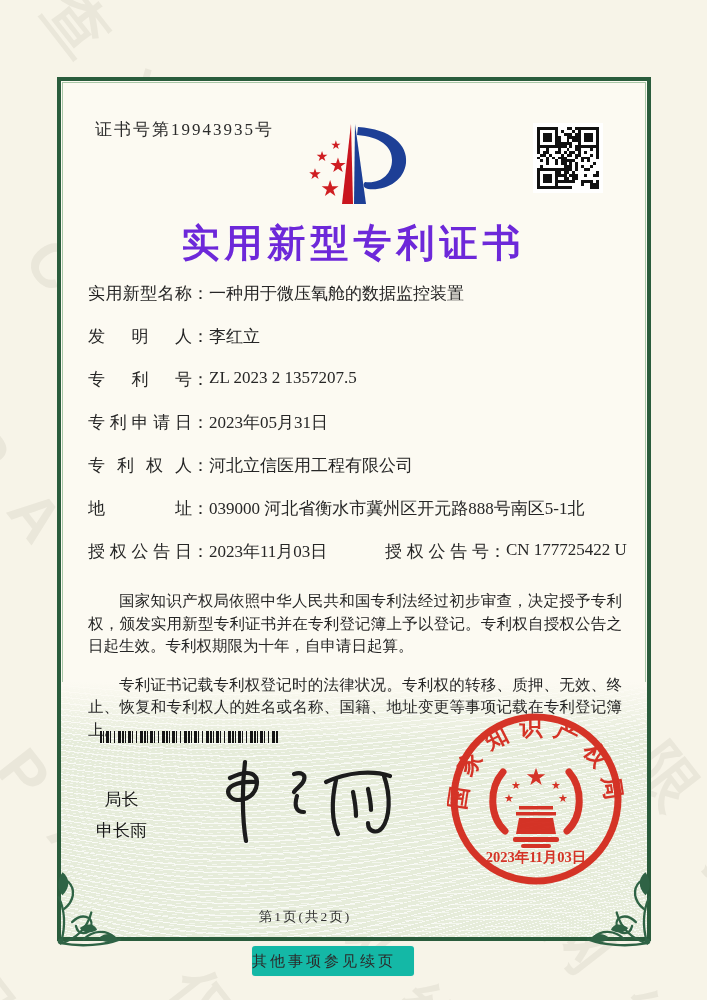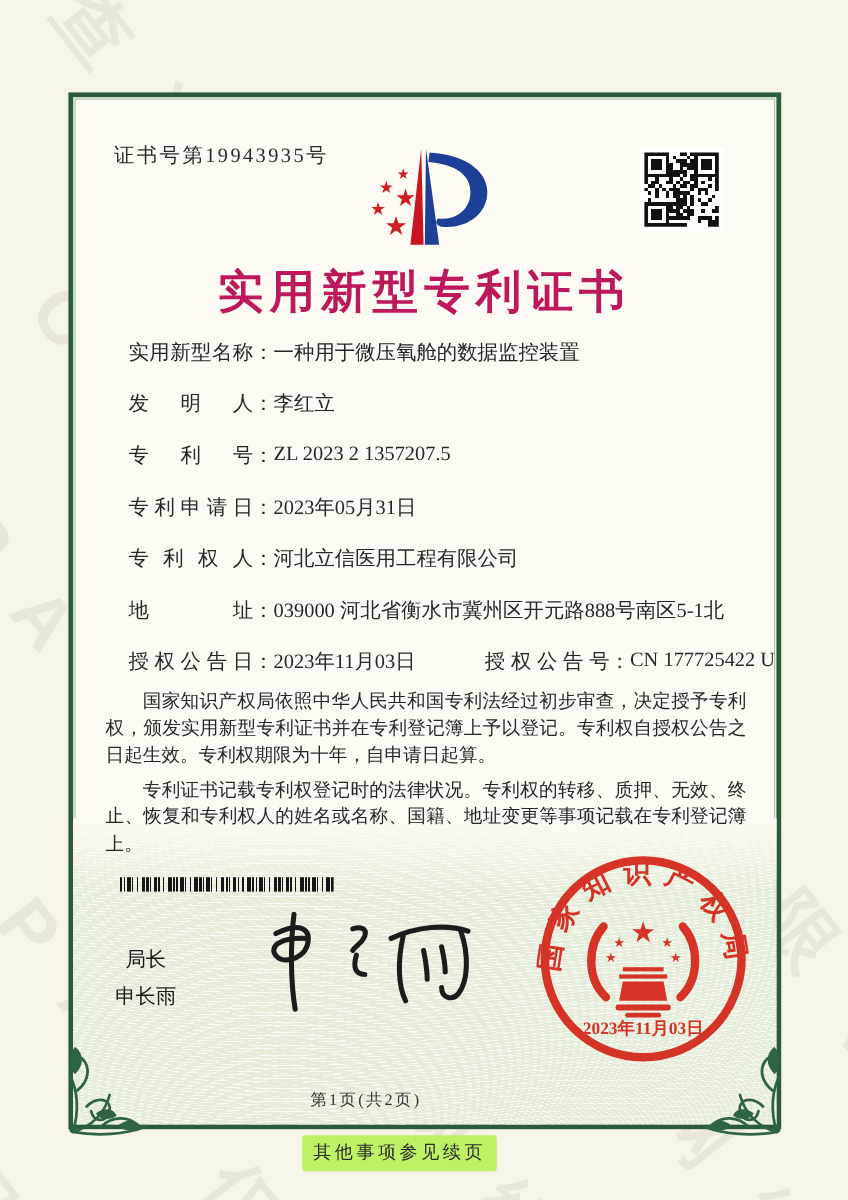--- a/index.html
+++ b/index.html
@@ -29,55 +29,55 @@
   
   .ornament{position:absolute;width:96px;height:96px;z-index:6;}
   .ornament.bl{left:-10px;bottom:-12px;}
   .ornament.br{right:-10px;bottom:-12px;transform:scaleX(-1);}
 
   
   .cert-no{position:absolute;left:95px;top:118px;font-size:17px;letter-spacing:2px;color:#2b2b2b;z-index:5;}
   .logo{position:absolute;left:285px;top:112px;width:140px;height:104px;z-index:5;}
   .qr-box{position:absolute;left:533px;top:123px;width:62px;height:62px;background:#fff;padding:4px;z-index:5;}
   .title{position:absolute;left:0;width:707px;top:218px;text-align:center;font-size:38px;font-weight:bold;
-         letter-spacing:5px;color:#be185d;z-index:5;}
+         letter-spacing:5px;color:#6d28d9;z-index:5;}
 
   
   .fields{position:absolute;left:88px;top:282px;width:540px;z-index:5;font-size:17px;color:#262626;}
   .field-row{height:43px;position:relative;}
-  .f-label{display:inline-block;width:104px;text-align:justify;text-align-last:justify;vertical-align:top;margin-left:19px;}
+  .f-label{display:inline-block;width:104px;text-align:justify;text-align-last:justify;vertical-align:top;}
   .f-colon{display:inline-block;vertical-align:top;}
   .f-value{display:inline-block;vertical-align:top;max-width:400px;text-align:center;}
   .grant-no{position:absolute;left:297px;top:0;white-space:nowrap;}
 
   
   .paras{position:absolute;left:88px;top:574px;width:534px;z-index:5;font-size:15.5px;line-height:22.5px;
          color:#262626;text-align:justify;}
-  .paras p{margin:0 0 6px 0;text-indent:2em;}
+  .paras p{margin:16px 0 6px 0;text-indent:2em;}
 
   
   .barcode{position:absolute;left:100px;top:731px;width:178px;height:12px;z-index:5;
     background:
       repeating-linear-gradient(90deg,#151515 0 2px,transparent 2px 3px,#151515 3px 4px,transparent 4px 6px,
         #151515 6px 9px,transparent 9px 10px,#151515 10px 11px,transparent 11px 14px,
         #151515 14px 15px,transparent 15px 18px,#151515 18px 21px,transparent 21px 22px);}
 
   
   .director{position:absolute;left:96px;top:784px;z-index:5;font-family:"Liberation Sans",sans-serif;
             font-size:17px;line-height:31px;color:#1a1a1a;text-align:center;}
   .signature{position:absolute;left:198px;top:748px;width:210px;height:100px;z-index:5;}
 
   
   .seal{position:absolute;left:447px;top:710px;width:178px;height:178px;z-index:7;opacity:.95;}
 
   
   .page-no{position:absolute;left:0;width:610px;top:908px;text-align:center;font-size:13.5px;
            letter-spacing:2px;color:#333;z-index:5;}
-  .cont-box{position:absolute;left:252px;top:946px;width:162px;height:30px;background:#bef264;
-            border-radius:3px;text-align:center;line-height:30px;font-size:15px;letter-spacing:3px;
+  .cont-box{position:absolute;left:252px;top:946px;width:162px;height:30px;background:#14b8a6;
+            border-radius:3px;line-height:30px;font-size:15px;letter-spacing:3px;
             color:#2b2b2b;z-index:5;box-shadow:0 0 2px rgba(0,0,0,0.05);}
 </style>
 </head>
 <body>
 
 <div class="page">
 
   <div class="wm-layer">
     <div class="wm-rot" id="wm-rot">
         <div class="wm-line" style="margin-left: 0px;">仅限于网络查询　CNIPA　仅限于网络查询</div>

